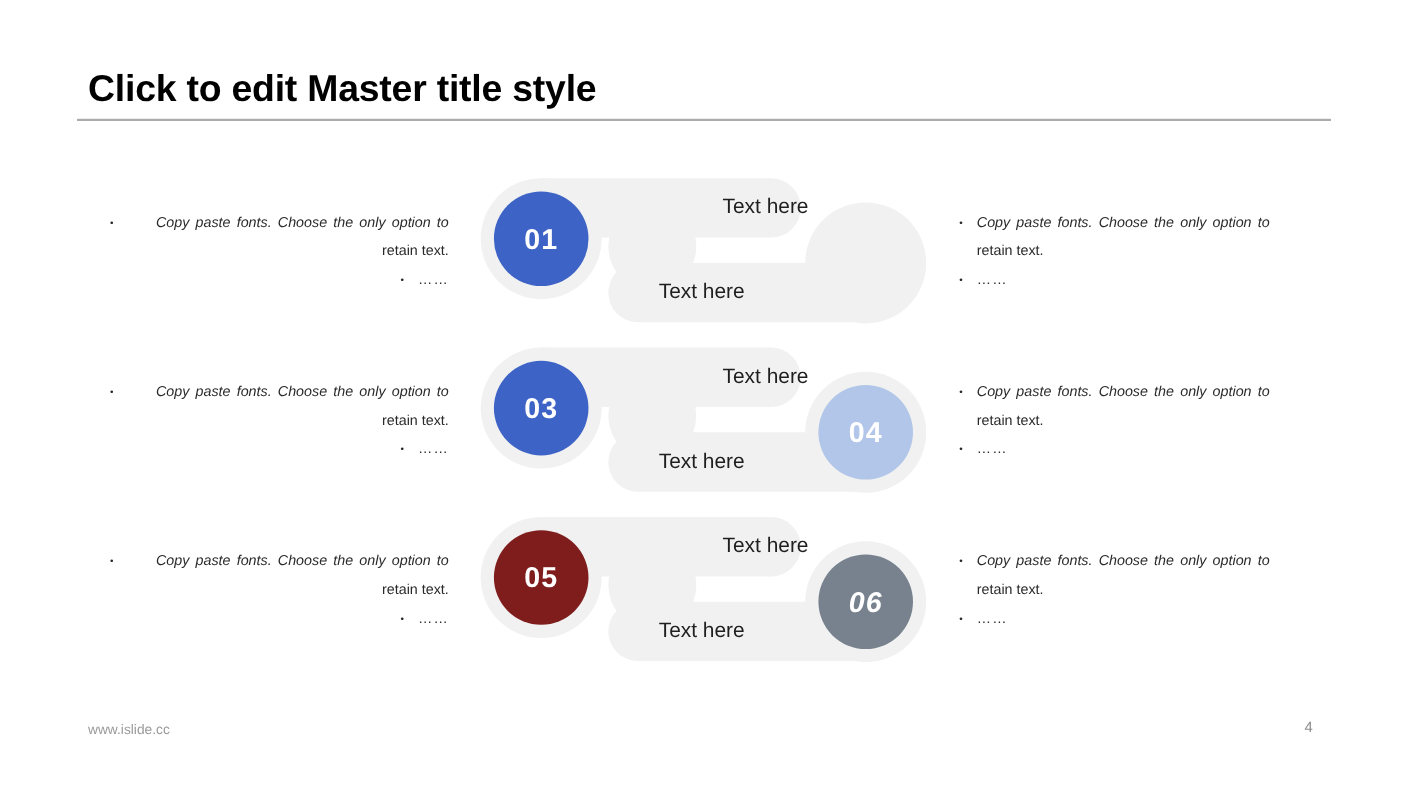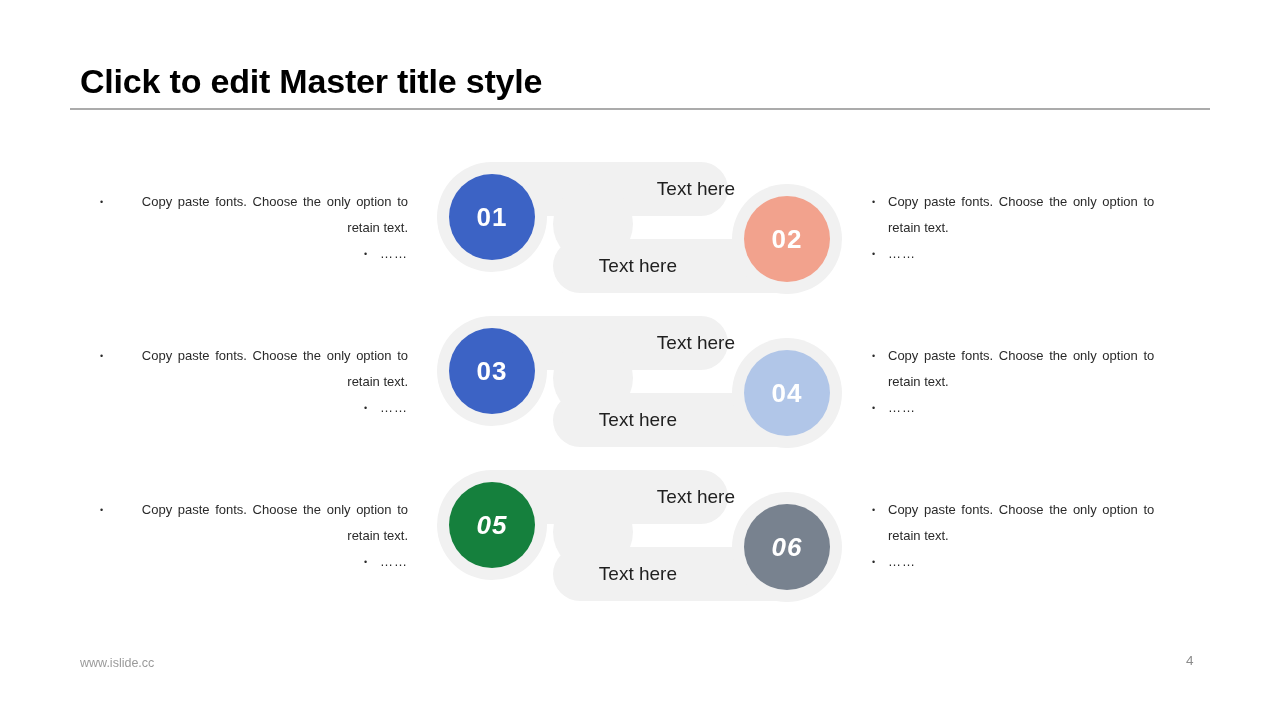--- a/index.html
+++ b/index.html
@@ -42,21 +42,21 @@
   
   .tblock {
     position:absolute; width:308px; font-size:13px; color:#2a2a2a; line-height:26px;
   }
   .tb-left  { left:100px; }
   .tb-right { left:872px; width:312px; }
   .t1 { top:189px; } .t2 { top:343px; } .t3 { top:497px; }
   .bline { display:flex; }
   .bullet { font-size:9px; line-height:26px; width:16px; flex:0 0 16px; }
   .tb-left  .bullet { text-align:left; }
-  .btext { flex:1; word-spacing:2px; }
+  .btext { flex:1; word-spacing:2px;font-style:italic; }
   .tb-left  .btext { text-align:right; }
   .tb-left  .line2 { text-align:right; }
   .tb-right .line2 { padding-left:16px; }
   .tb-left  .line3 { display:flex; justify-content:flex-end; }
   .tb-right .line3 { display:flex; }
   .line3 .bullet { flex:0 0 16px; }
   .ellipsis { letter-spacing:1px; }
 
   
   .footer-url { position:absolute; left:80px;  top:656px; font-size:12.5px; color:#9a9a9a; }
@@ -70,21 +70,20 @@
   <div class="title">Click to edit Master title style</div>
   <div class="title-rule"></div>
 
   <div class="group g1">
     <div class="blob cA"></div>
     <div class="blob barA"></div>
     <div class="blob conn"></div>
     <div class="blob barB"></div>
     <div class="blob cB"></div>
     <div class="num numA" style="background-color: rgb(60, 99, 197);">01</div>
-    <div class="num numB" style="background-color: rgb(242, 162, 141);">02</div>
     <div class="plabel labelA">Text here</div>
     <div class="plabel labelB">Text here</div>
   </div>
 
   <div class="group g2">
     <div class="blob cA"></div>
     <div class="blob barA"></div>
     <div class="blob conn"></div>
     <div class="blob barB"></div>
     <div class="blob cB"></div>
@@ -93,21 +92,21 @@
     <div class="plabel labelA">Text here</div>
     <div class="plabel labelB">Text here</div>
   </div>
 
   <div class="group g3">
     <div class="blob cA"></div>
     <div class="blob barA"></div>
     <div class="blob conn"></div>
     <div class="blob barB"></div>
     <div class="blob cB"></div>
-    <div class="num numA" style="background-color: #15803d; font-style: italic;">05</div>
+    <div class="num numA" style="background-color: #7f1d1d;">05</div>
     <div class="num numB" style="background-color: rgb(120, 130, 143); font-style: italic;">06</div>
     <div class="plabel labelA">Text here</div>
     <div class="plabel labelB">Text here</div>
   </div>
 
   <div class="tblock tb-left t1">
     <div class="bline">
       <span class="bullet">•</span>
       <span class="btext">Copy paste fonts. Choose the only option to</span>
     </div>

